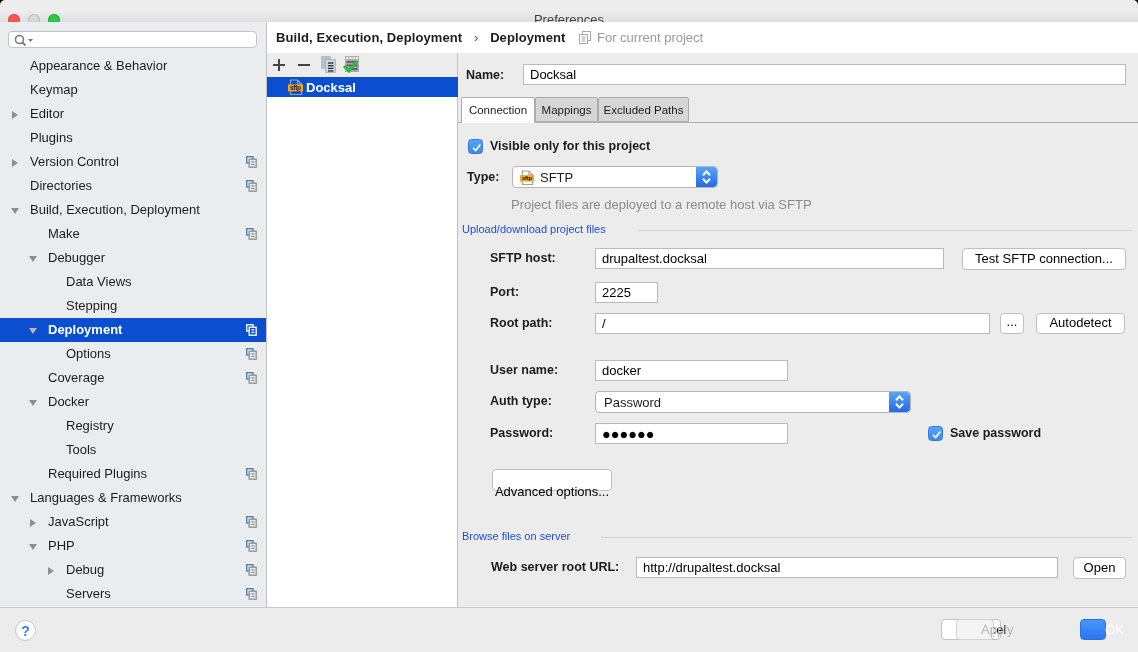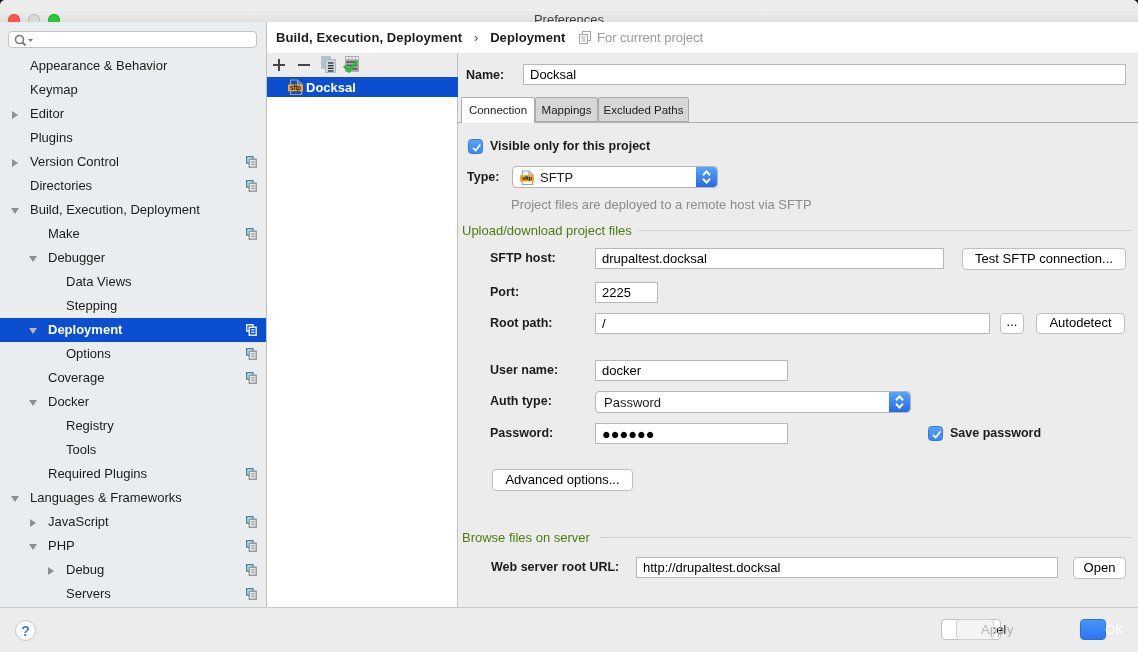--- a/index.html
+++ b/index.html
@@ -44,21 +44,21 @@
 .fld .tx { position:absolute; left:6px; top:2px; white-space:nowrap; }
 .label { position:absolute; white-space:nowrap; font-weight:bold; font-size:12.5px; }
 .btn { position:absolute; background:#fff; border:1px solid #c0c0c0; border-radius:4px; font-size:13px; color:#000; text-align:center; }
 .tabs { position:absolute; left:3px; top:44px; height:25px; }
 .tab { position:absolute; top:0; height:25px; border:1px solid #acacac; border-radius:2px 2px 0 0; font-size:11.5px; text-align:center; padding-top:6px; white-space:nowrap; }
 .tab.on { background:#fff; border-bottom:none; height:26px; z-index:2; }
 .tab.off { background:#d6d6d6; }
 .tabline { position:absolute; left:0; top:69px; width:680px; height:1px; background:#b0b0b0; }
 .chk { position:absolute; width:15px; height:15px; background:linear-gradient(#55a5f8,#3d87f0); border-radius:3.5px; border:0.5px solid #3578d8; }
 .chk svg { position:absolute; left:1px; top:1px; }
-.sect { position:absolute; font-size:13px; color:#4d7c0f; }
+.sect { position:absolute; font-size:11px; color:#1d4ed8; }
 .sline { position:absolute; height:1px; background:#d2d2d2; }
 .gray { color:#8b8b8b; }
 .popup { position:absolute; background:#fff; border:1px solid #b5b5b5; border-radius:4px; }
 .popup .cap { position:absolute; right:0px; top:0px; bottom:0px; width:21px; background:linear-gradient(#58a5f8,#2569e5); border-radius:0 4px 4px 0; }
 .popup .ptext { position:absolute; left:8px; top:3px; font-size:13px; }
 
 .footer { position:absolute; left:0; top:607px; width:1138px; height:45px; background:#ececec; border-top:1px solid #c9c9c9; }
 .helpbtn { position:absolute; left:15px; top:12px; width:21px; height:21px; background:#fff; border:1px solid #c4c4c4; border-radius:50%; color:#2c7ef8; font-size:14px; font-weight:bold; text-align:center; line-height:20px; }
 .fbtn { position:absolute; top:11px; height:21px; border-radius:4px; font-size:13px; text-align:center; padding-top:2px;padding-left:24px; }
 .cancel { left:941px; width:60px; background:#fff; border:1px solid #c0c0c0; }
@@ -368,21 +368,21 @@
     <div class="fld" style="left:137px;top:370px;width:193px;height:21px">
         <div class="tx" style="letter-spacing:0px;font-size:14.5px;top:2px">●●●●●●</div>
       </div>
     <div class="chk" style="left:470px;top:373px">
       <svg width="13" height="13" viewBox="0 0 13 13">
           <path d="M3 6.8 l2.7 2.7 l4.6 -6" stroke="#fff" stroke-width="1.7" fill="none"></path>
         </svg>
     </div>
     <div class="label" style="left:492px;top:373px">Save password</div>
 
-    <div class="btn" style="left:34px;top:416px;width:141px;height:22px;padding-top:2px">Advanced options...</div>
+    <div class="btn" style="left:34px;top:416px;width:120px;height:22px;padding-top:14px">Advanced options...</div>
 
     <div class="sect" style="left:4px;top:477px">Browse files on server</div>
     <div class="sline" style="left:143px;top:484px;width:531px"></div>
 
     <div class="label" style="left:33px;top:507px">Web server root URL:</div>
     <div class="fld" style="left:178px;top:504px;width:422px;height:21px">
         <div class="tx">http://drupaltest.docksal</div>
       </div>
     <div class="btn" style="left:615px;top:504px;width:53px;height:22px;padding-top:2px">Open</div>
   </div>

